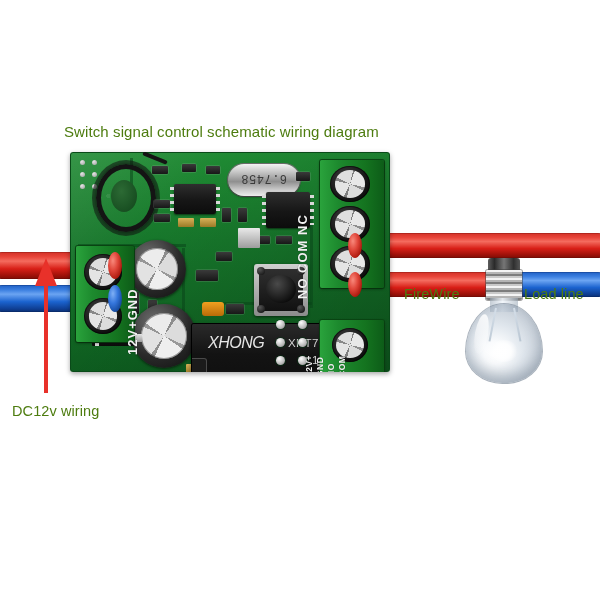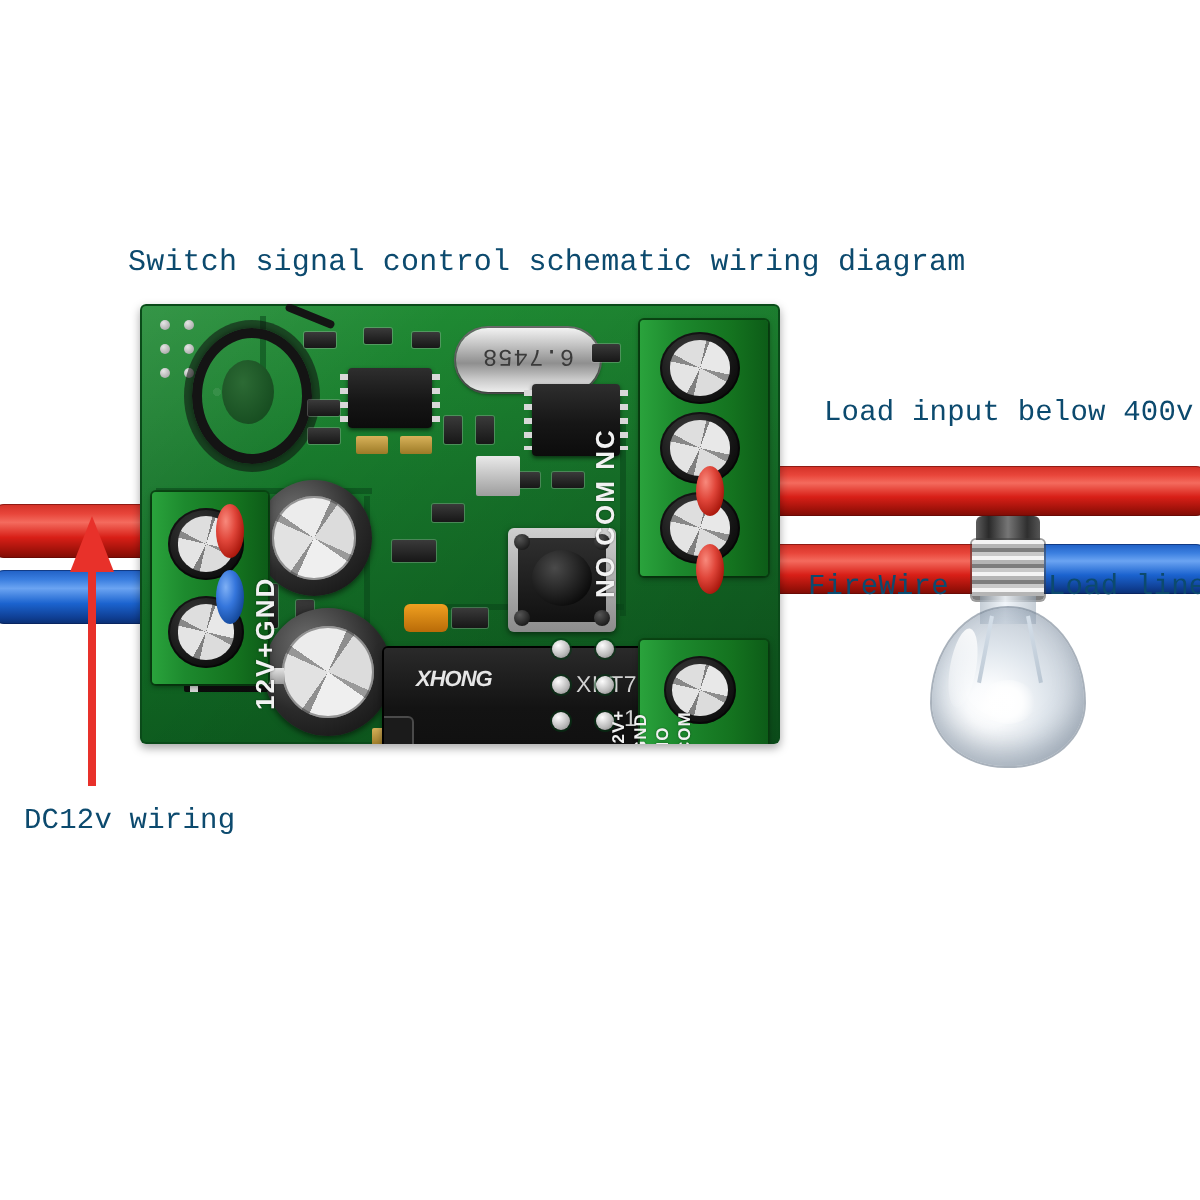--- a/index.html
+++ b/index.html
@@ -14,23 +14,23 @@
     position: relative;
     width: 600px;
     height: 600px;
     background: #ffffff;
     overflow: hidden;
   }
 
   
   .label {
     position: absolute;
-    color: #0c4a6e;
+    color: #4d7c0f;
     font-size: 14.5px;
-    font-family: Liberation Mono, monospace;
+    font-family: Liberation Sans, sans-serif;
     white-space: nowrap;
     letter-spacing: 0.1px;
   }
   #title-label { left: 64px; top: 123px; font-size: 15px; }
   #load-label  { left: 412px; top: 199px; }
   #fire-label  { left: 404px; top: 286px; }
   #zero-label  { left: 524px; top: 286px; }
   #dc-label    { left: 12px;  top: 403px; }
 
   
@@ -244,22 +244,22 @@
     position: absolute; left: 0; top: 34px;
     width: 14px; height: 30px;
     background: #1b1b1b;
     border: 1px solid #4a4a4a;
     border-left: none;
     border-radius: 0 3px 3px 0;
   }
   #relay-brand {
     position: absolute; left: 16px; top: 10px;
     font-family: "Liberation Sans", sans-serif;
-    font-weight: bold;
-    font-size: 11px;
+    font-weight: normal;
+    font-size: 16px;
     font-style: italic;
     color: #e6e6e6;
     letter-spacing: -0.5px;
   }
   #relay-model {
     position: absolute; left: 96px; top: 13px;
     font-family: "Liberation Sans", sans-serif;
     font-size: 11.5px;
     color: #d2d2d2;
     letter-spacing: 0.3px;
@@ -406,21 +406,20 @@
   <div class="wire wire-blue" id="wire-dc-neg"></div>
 
   <div id="dc-arrow-shaft"></div>
   <div id="dc-arrow-head"></div>
   <div class="label" id="dc-label">DC12v wiring</div>
 
   <div class="wire wire-red" id="wire-load-top"></div>
   <div class="wire wire-red" id="wire-load-fire"></div>
   <div class="wire wire-blue" id="wire-zero"></div>
 
-  <div class="label" id="load-label">Load input below 400v</div>
   <div class="label" id="fire-label">FireWire</div>
   <div class="label" id="zero-label">Load line</div>
 
   <div id="pcb">
     <div id="pcb-texture"></div>
 
     <div class="pcb-trace" style="left:8px;  top:92px;  width:108px; height:3px;"></div>
     <div class="pcb-trace" style="left:112px;top:96px;  width:3px;   height:72px;"></div>
     <div class="pcb-trace" style="left:150px;top:150px; width:92px;  height:3px;"></div>
     <div class="pcb-trace" style="left:240px;top:60px;  width:3px;   height:96px;"></div>

